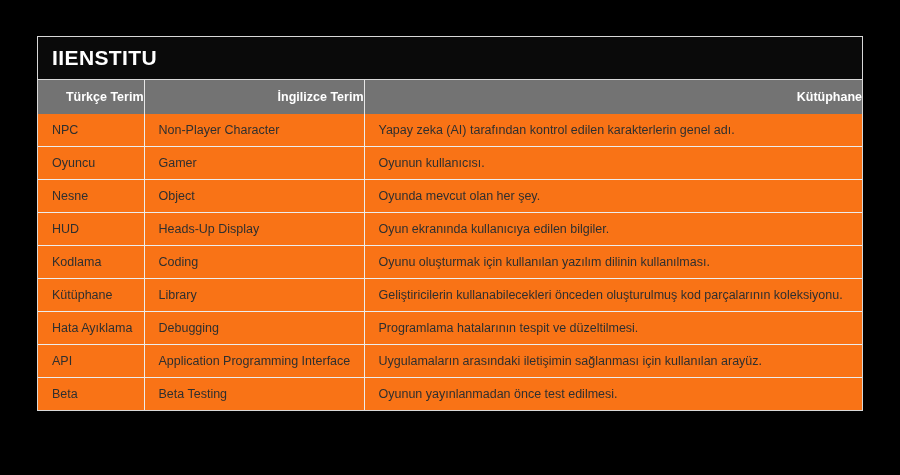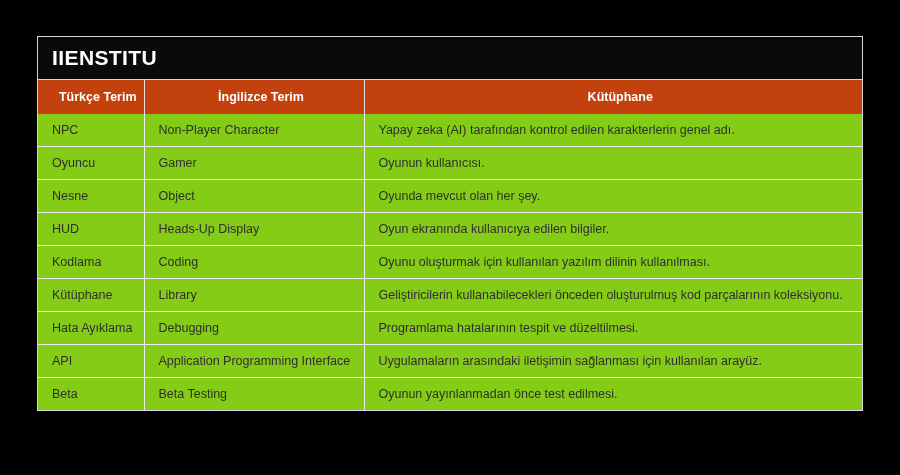--- a/index.html
+++ b/index.html
@@ -52,35 +52,35 @@
   }
 
   
   table.glossary {
     width: 100%;
     border-collapse: collapse;
     table-layout: fixed;
   }
 
   table.glossary thead th {
-    background: #c2410c;
+    background: #737373;
     color: #ffffff;
     font-size: 12.5px;
     font-weight: bold;
-    text-align: center;
+    text-align: right;
     padding: 10px 0 10px 14px;
     height: 32px;
     box-sizing: border-box;
     vertical-align: middle;
     border-right: 1px solid #e6e6e6;
   }
   table.glossary thead th:last-child { border-right: none; }
 
   table.glossary tbody td {
-    background: #84cc16;
+    background: #f97316;
     color: #2f2f2f;
     font-size: 12.5px;
     font-weight: normal;
     text-align: left;
     padding: 9px 8px 9px 14px;
     height: 32.5px;
     box-sizing: border-box;
     vertical-align: middle;
     border-top: 1px solid #ededed;
     border-right: 1px solid #ededed;

